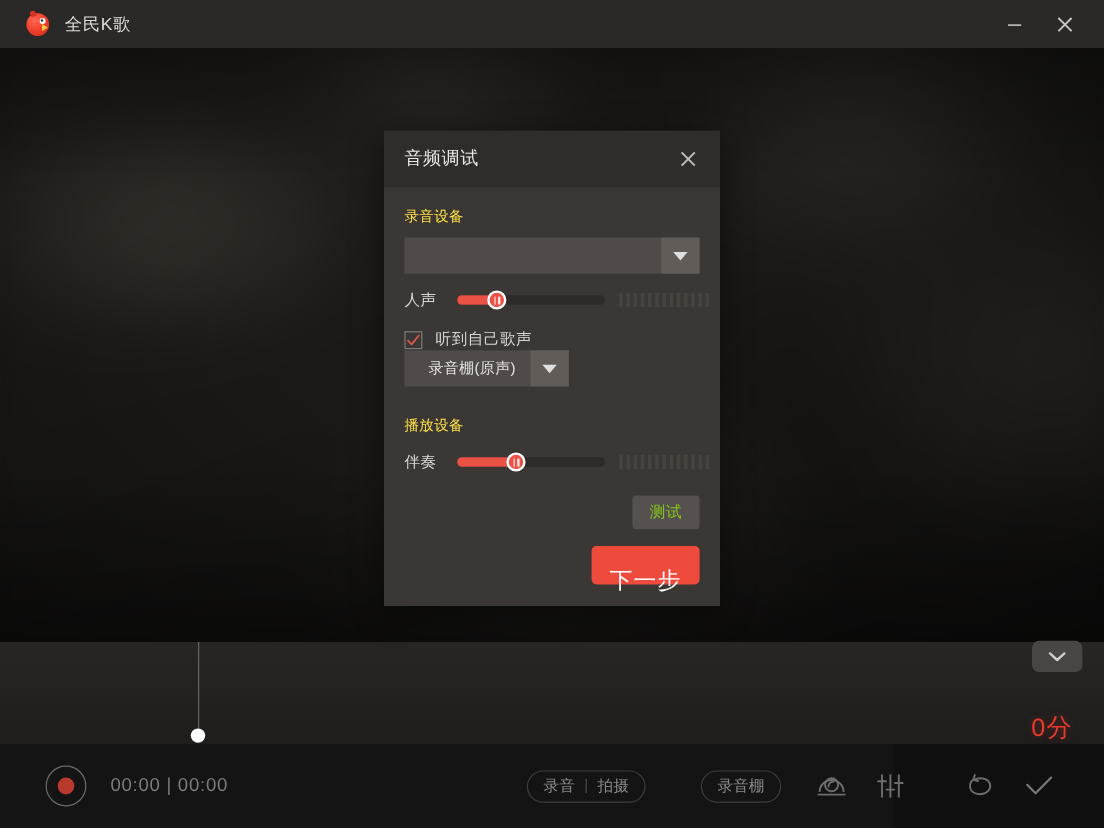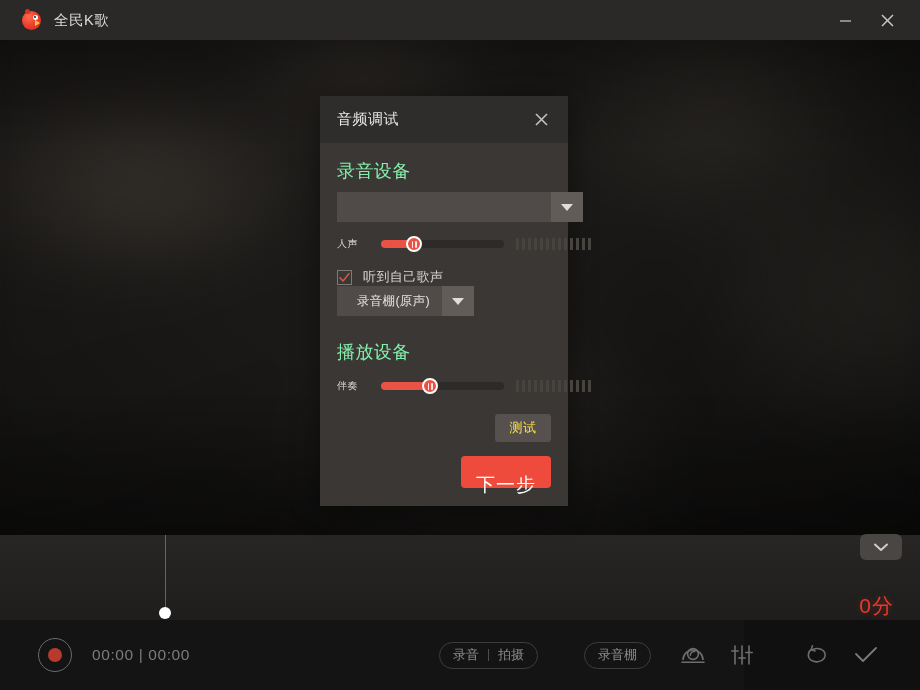--- a/index.html
+++ b/index.html
@@ -220,22 +220,22 @@
   }
   .tb-icon svg { display: block; }
   .ic-headset { left: 676px; }
   .ic-eq      { left: 725px; }
   .ic-redo    { left: 800px; }
   .ic-done    { left: 849px; }
 
   
   .dialog {
     position: absolute;
-    left: 320px; top: 96px;
-    width: 248px;
+    left: 320px; top: 109px;
+    width: 280px;
     background: #3a3735;
     z-index: 60;
     box-shadow: 0 6px 26px rgba(0,0,0,.46);
   }
   .dlg-head {
     height: 47px;
     background: #2f2d2b;
     display: flex;
     align-items: center;
     padding: 0 14px 0 17px;
@@ -249,22 +249,22 @@
     margin-left: auto;
     width: 26px; height: 26px;
     display: flex; align-items: center; justify-content: center;
     color: #bdbdbd;
   }
   .dlg-close svg { display: block; }
   .dlg-body {
     padding: 16px 17px 18px 17px;
   }
   .field-label {
-    font-size: 18px;
-    color: #86efac;
+    font-size: 12px;
+    color: #fde047;
     margin-bottom: 9px;
     letter-spacing: .4px;
   }
   .field-label.mt  { margin-top: 20px; }
   .field-label.mt2 { margin-top: 24px; }
 
   .select {
     height: 30px;
     background: #504b49;
     display: flex;
@@ -299,21 +299,21 @@
   }
 
   
   .slider-row {
     display: flex;
     align-items: center;
     margin-top: 14px;
     height: 16px;
   }
   .slider-row .sl-label {
-    font-size: 10px;
+    font-size: 13px;
     color: #d8d6d4;
     width: 34px;
     flex: none;
     letter-spacing: .4px;
   }
   .slider {
     position: relative;
     width: 123px;
     height: 8px;
     border-radius: 4px;
@@ -383,21 +383,21 @@
   .btn-row {
     display: flex;
     justify-content: flex-end;
     margin-top: 20px;
   }
   .btn-test {
     height: 28px;
     min-width: 56px;
     padding: 0 13px;
     background: #56514e;
-    color: #fde047;
+    color: #84cc16;
     font-size: 13px;
     border: none;
     border-radius: 3px;
     font-family: inherit;
     letter-spacing: .5px;
   }
   .btn-next {
     height: 29px;
     min-width: 72px;
     padding: 16px 15px;

